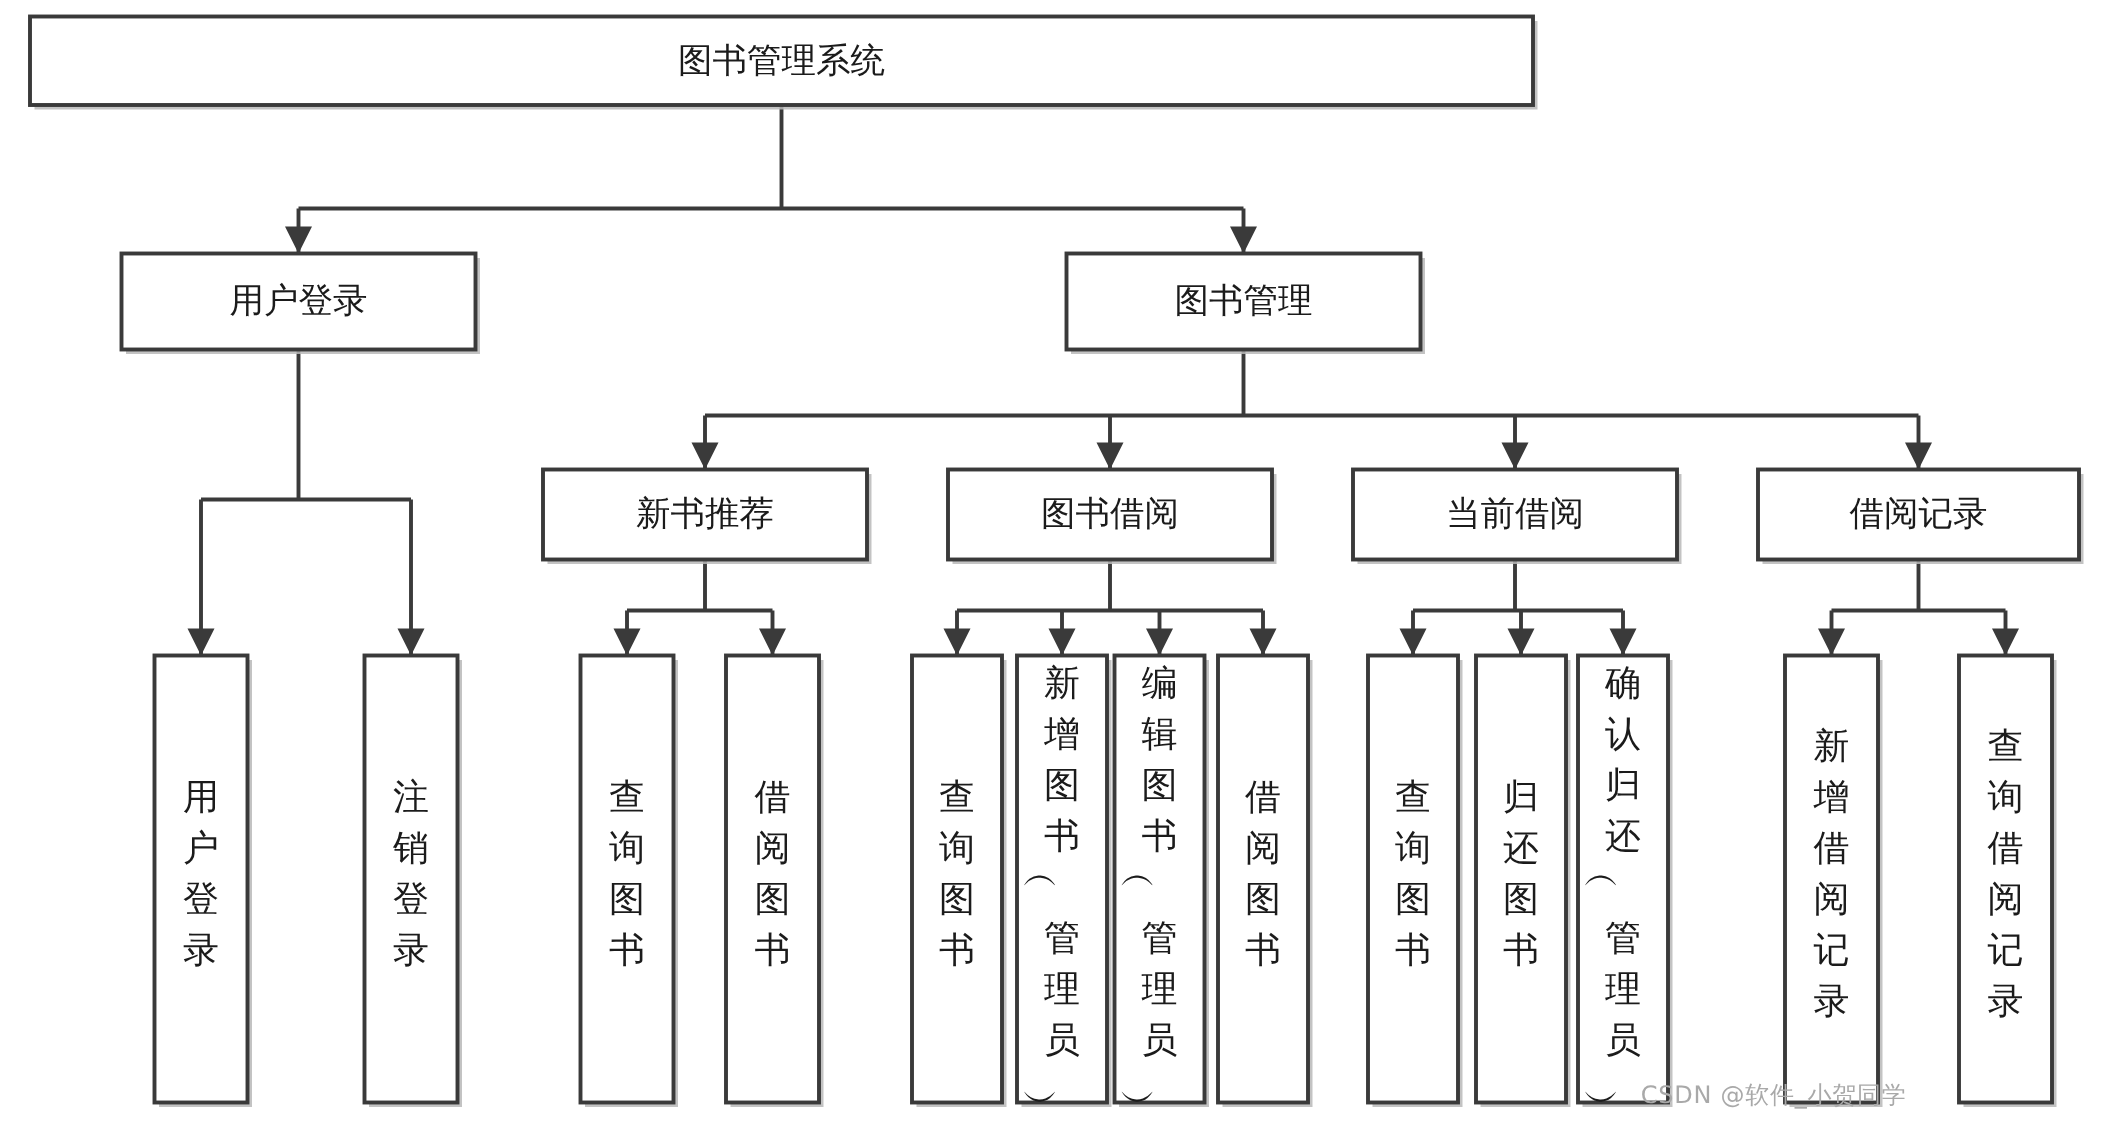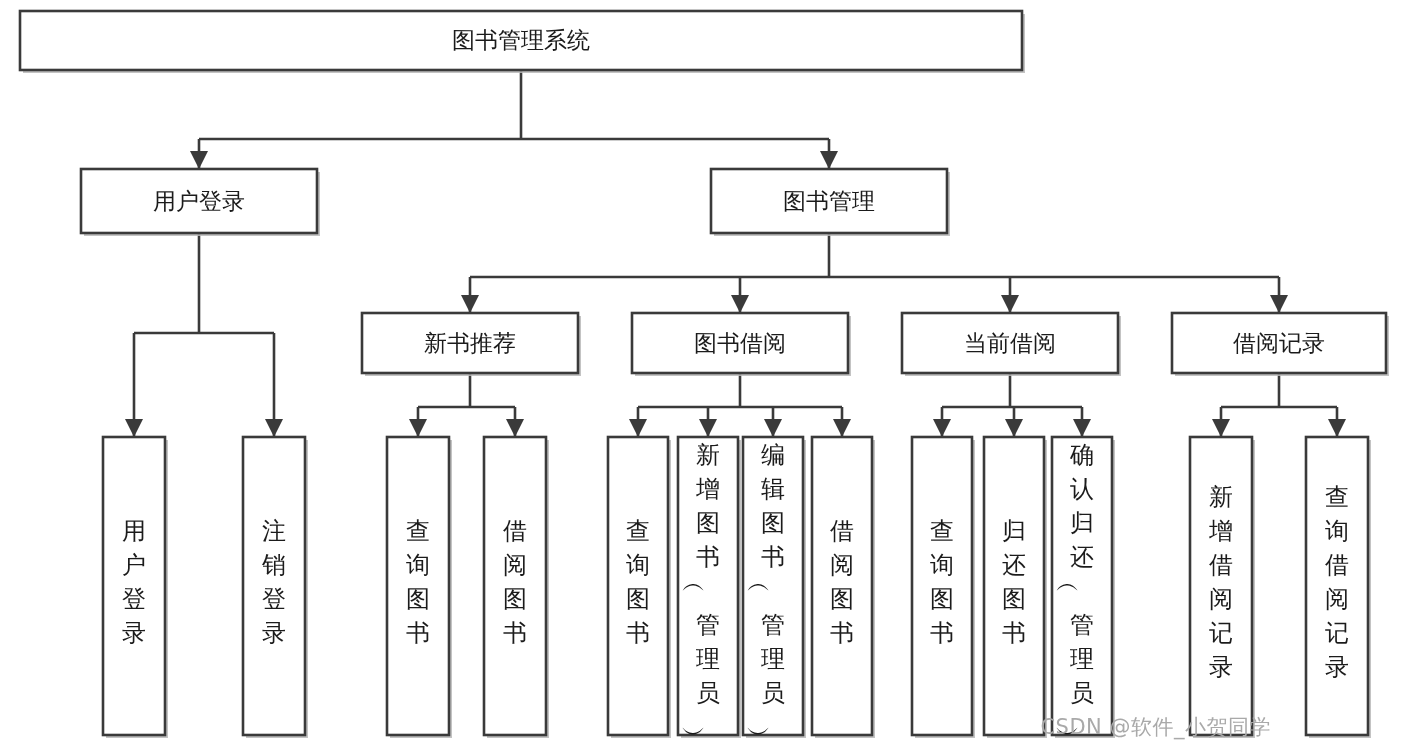--- a/index.html
+++ b/index.html
@@ -58,21 +58,21 @@
     fill: #1b1b1b;
     font-family: "DejaVu Sans", "Liberation Sans", sans-serif;
     font-size: 24px;
     text-anchor: middle;
   }
   .watermark {
     position: absolute;
     right: 12px;
     bottom: 6px;
     font-family: "DejaVu Sans", "Liberation Sans", sans-serif;
-    font-size: 21px;
+    font-size: 16px;
     color: #a9a9a9;
     letter-spacing: 0.5px;
     white-space: nowrap;
     user-select: none;
   }
 </style>
 </head>
 <body>
 
 <div id="diagram-root">

